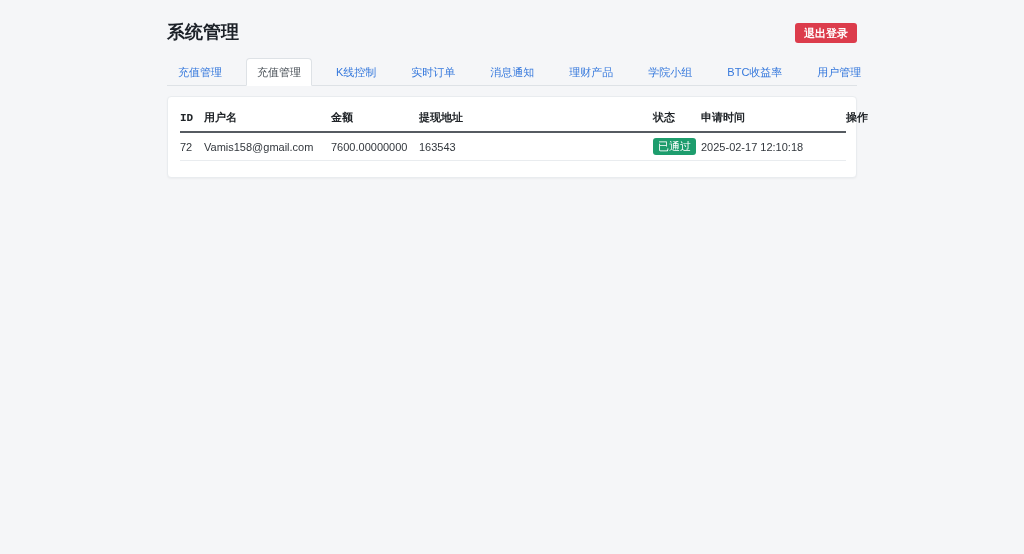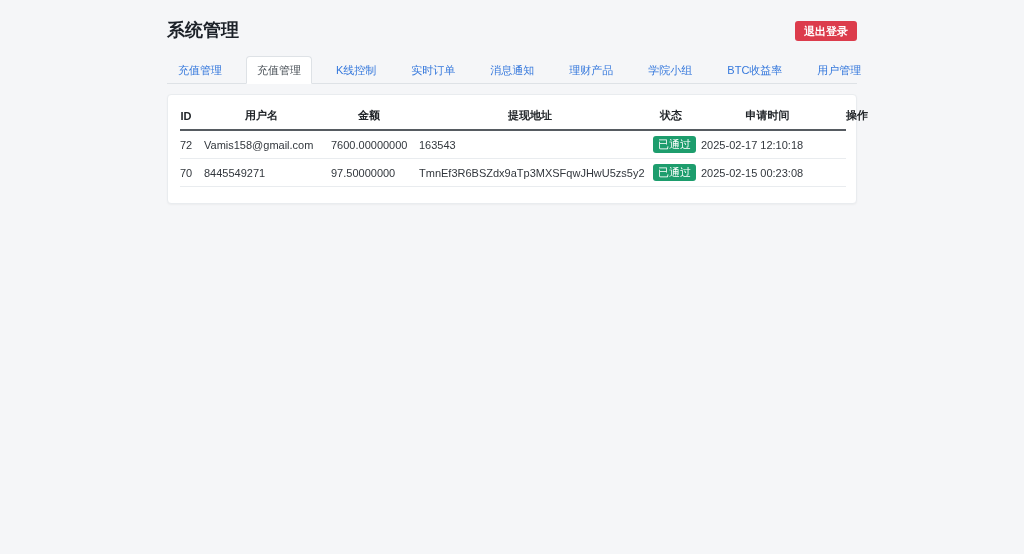--- a/index.html
+++ b/index.html
@@ -9,21 +9,21 @@
     --page-bg:#f5f6f8;
   }
   *{box-sizing:border-box;}
   html,body{margin:0;padding:0;}
   body{
     width:1024px;height:554px;overflow:hidden;
     background:var(--page-bg);
     font-family:"Liberation Sans","DejaVu Sans",sans-serif;
     -webkit-font-smoothing:antialiased;
   }
-  .container{width:690px;margin:0 auto;padding-top:20px;}
+  .container{width:690px;margin:10px auto;padding-top:12px;}
   .header-row{display:flex;justify-content:space-between;align-items:center;}
   .page-title{font-size:18px;font-weight:600;color:#1c2128;margin:0;line-height:21px;}
   .logout-btn{
     background:var(--danger);color:#fff;border:none;border-radius:3px;
     font-size:11px;padding:4px 9px;cursor:pointer;line-height:12px;
     font-family:inherit;
     font-weight:bold;
   }
   .tabs{display:flex;border-bottom:1px solid #dee2e6;margin-top:15px;font-size:11px;gap:13px;}
   .tab{
@@ -35,22 +35,22 @@
     background:#fff;color:#495057;
     border-color:#dee2e6 #dee2e6 #fff #dee2e6;
   }
   .card{
     background:#fff;border:1px solid #e9ecef;border-radius:4px;
     margin-top:10px;padding:6px 12px 16px 12px;
     box-shadow:0 1px 2px rgba(0,0,0,0.04);
   }
   table{width:100%;border-collapse:collapse;font-size:11px;color:#32373d;table-layout:fixed;}
   th{
-    text-align:center;font-weight:bold;color:#212529;
-    padding:7px 12px 6px 0;border-bottom:2px solid #565b61;white-space:nowrap;
+    text-align:left;font-weight:bold;color:#212529;
+    padding:7px 12px 6px 0;border-bottom:2px solid #565b61;white-space:nowrap;font-family:Liberation Mono, monospace;
   }
   td{padding:5px 12px 5px 0;border-bottom:1px solid #e9ecef;white-space:nowrap;overflow:hidden;}
   .col-id{width:24px;}
   .col-user{width:127px;}
   .col-amount{width:88px;}
   .col-addr{width:234px;}
   .col-status{width:48px;}
   .col-time{width:145px;}
   .col-op{text-align:right;padding-right:0;}
   td.col-op{padding-right:0;}
@@ -96,25 +96,16 @@
       <tbody id="table-body">
           <tr>
             <td class="col-id">72</td>
             <td class="col-user">Vamis158@gmail.com</td>
             <td class="col-amount">7600.00000000</td>
             <td class="col-addr">163543</td>
             <td class="col-status"><span class="status-badge">已通过</span></td>
             <td class="col-time">2025-02-17 12:10:18</td>
             <td class="col-op"></td>
           </tr>
-          <tr>
-            <td class="col-id">70</td>
-            <td class="col-user">8445549271</td>
-            <td class="col-amount">97.50000000</td>
-            <td class="col-addr">TmnEf3R6BSZdx9aTp3MXSFqwJHwU5zs5y2</td>
-            <td class="col-status"><span class="status-badge">已通过</span></td>
-            <td class="col-time">2025-02-15 00:23:08</td>
-            <td class="col-op"></td>
-          </tr>
         </tbody>
     </table>
   </div>
 </div>
 
 </body></html>

